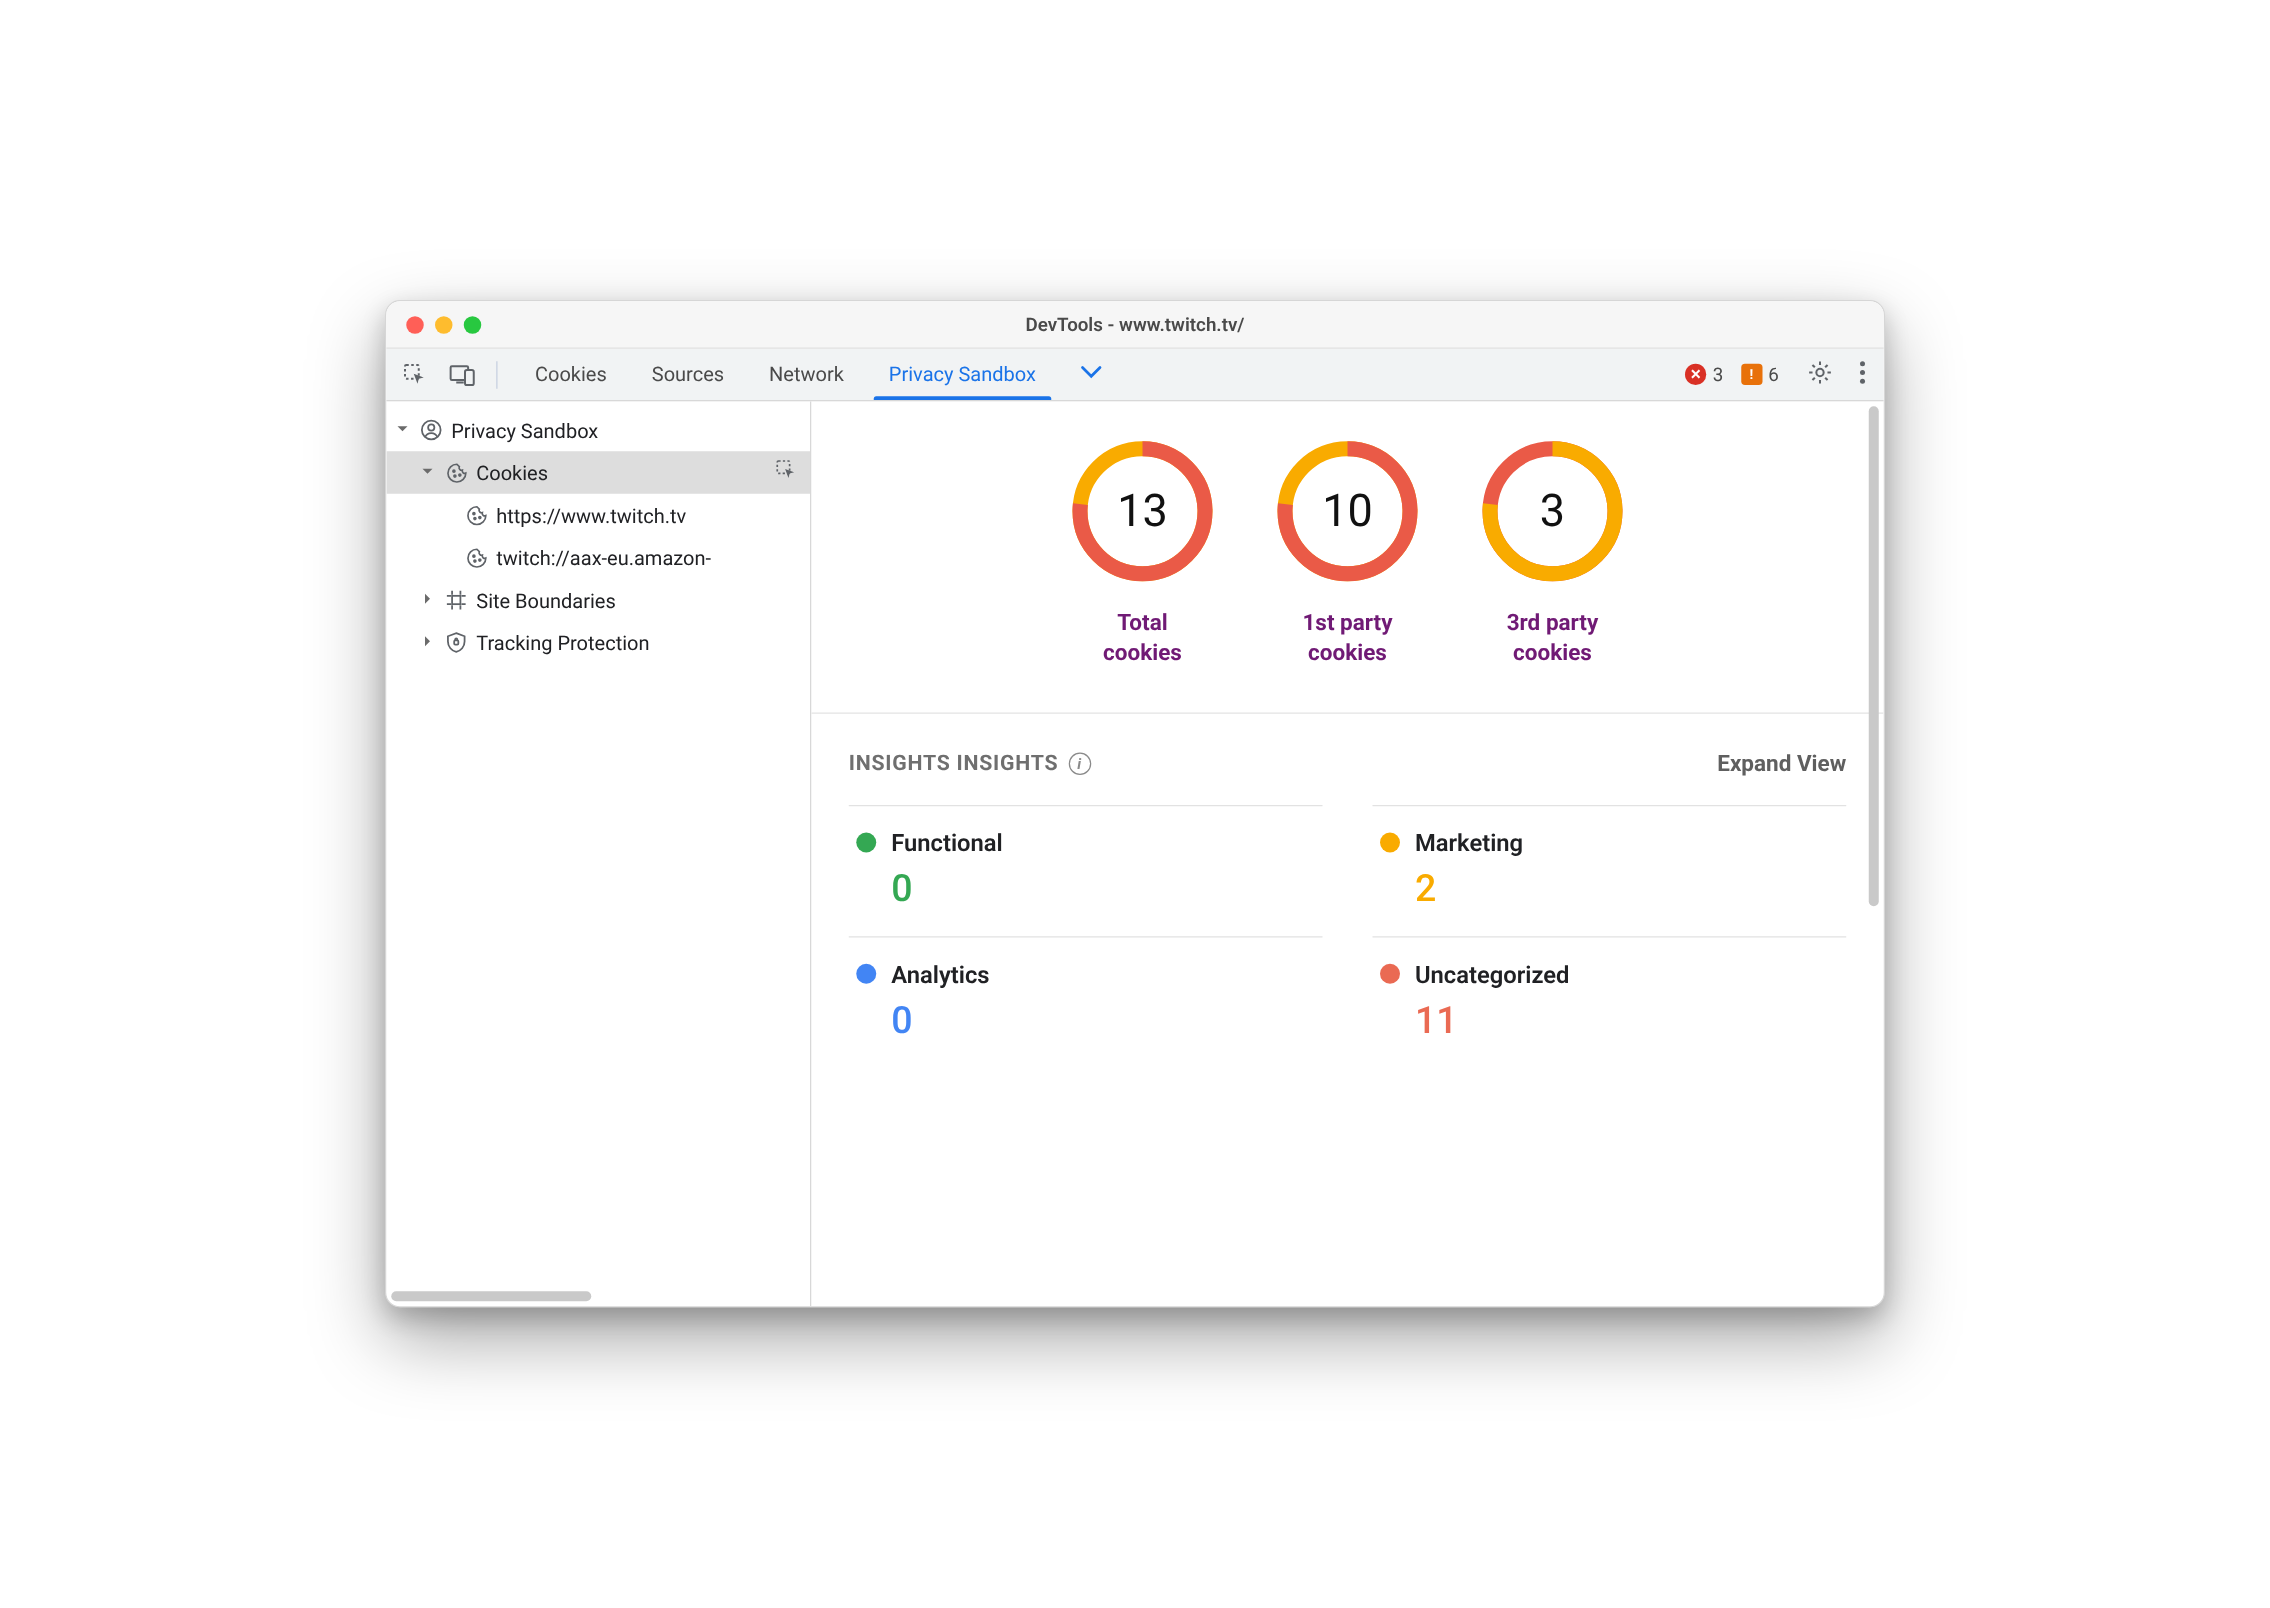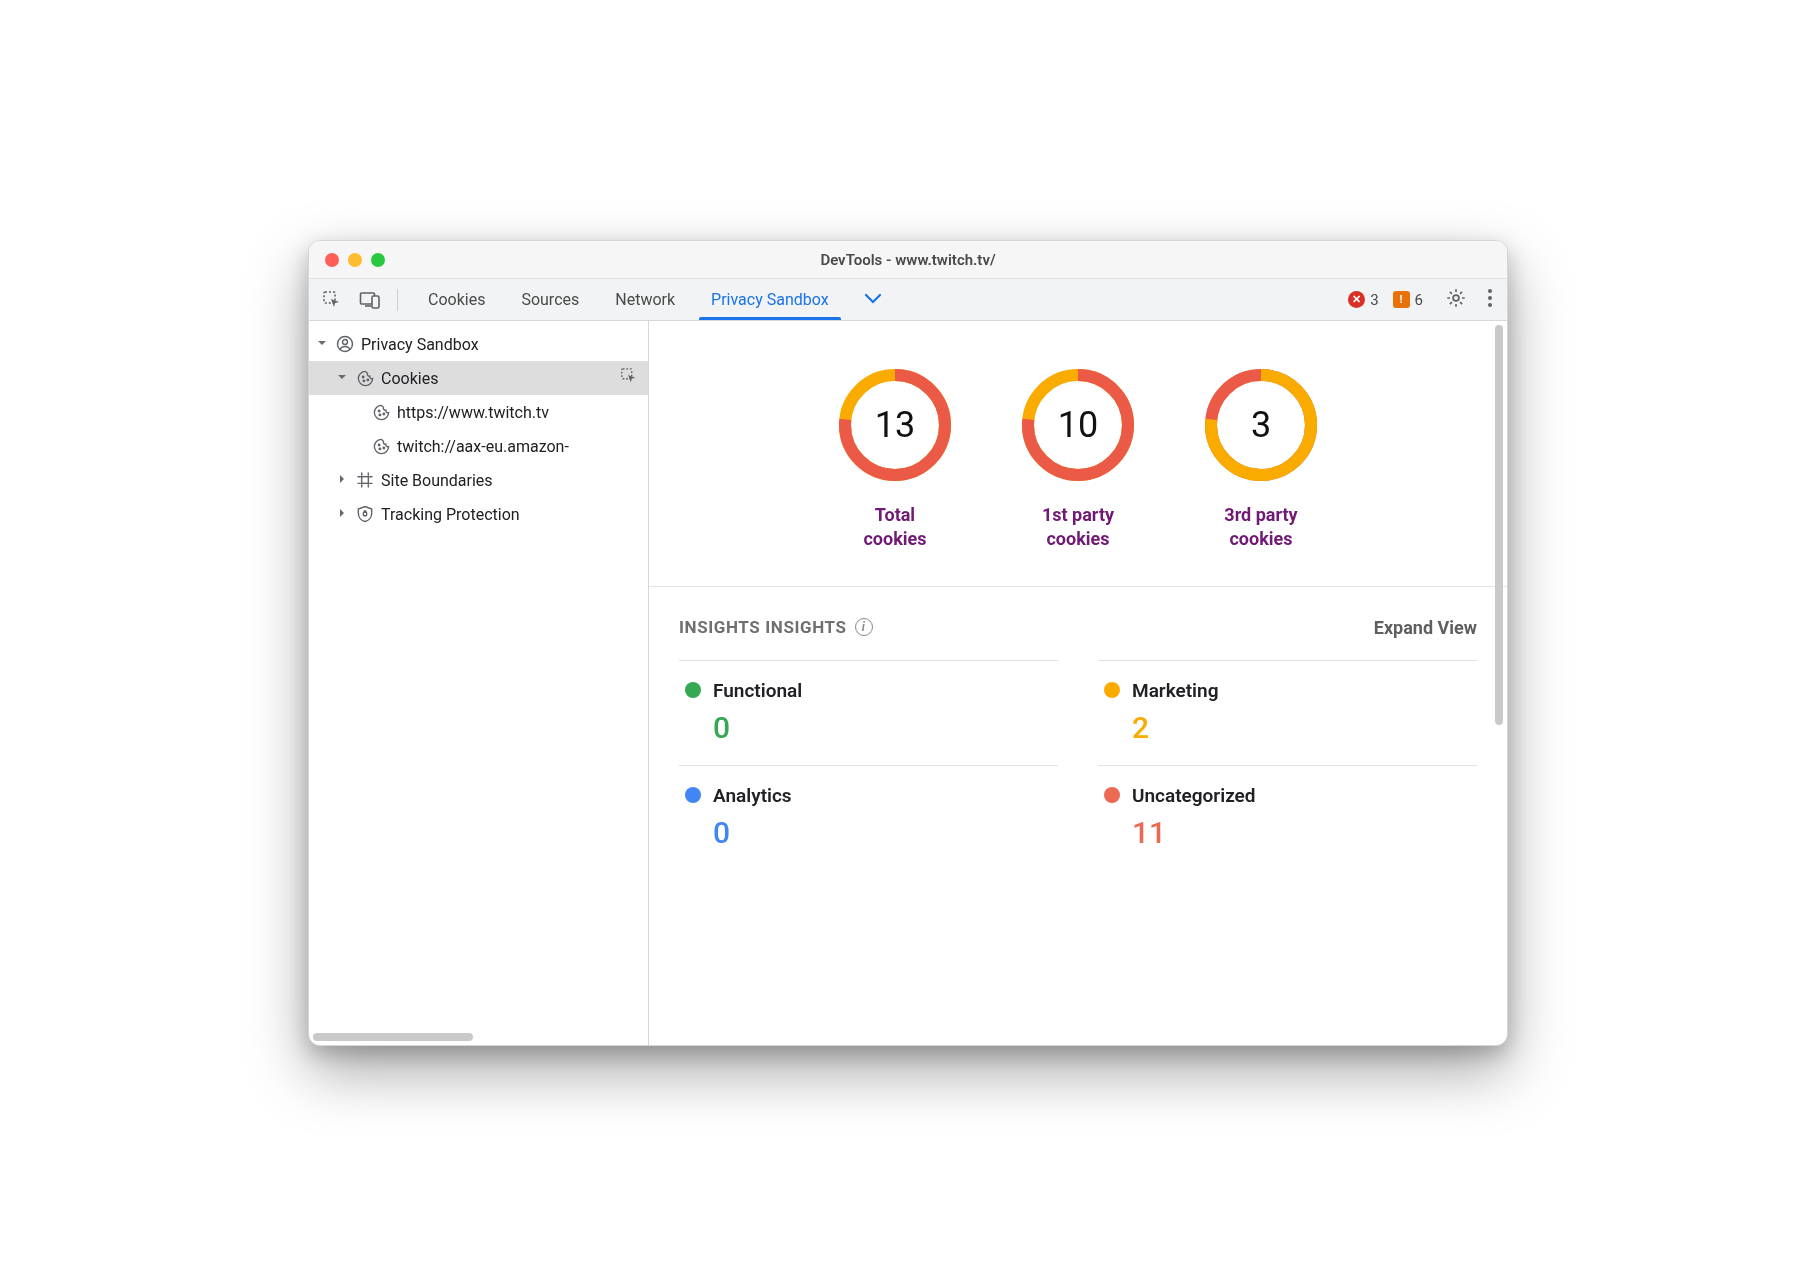--- a/index.html
+++ b/index.html
@@ -130,22 +130,22 @@
   .vscroll {
     position: absolute;
     right: 4px; top: 4px;
     width: 8px; height: 400px;
     background: #c9c9c9;
     border-radius: 4px;
   }
   .stats-row {
     display: flex;
     justify-content: center;
-    gap: 63px;
-    padding: 44px 0 34px 0;
+    gap: 44px;
+    padding: 28px 0 34px 0;
     border-bottom: 1px solid #e4e4e4;
   }
   .stat {
     display: flex;
     flex-direction: column;
     align-items: center;
     gap: 18px;
   }
   .ring {
     width: 120px; height: 120px;

